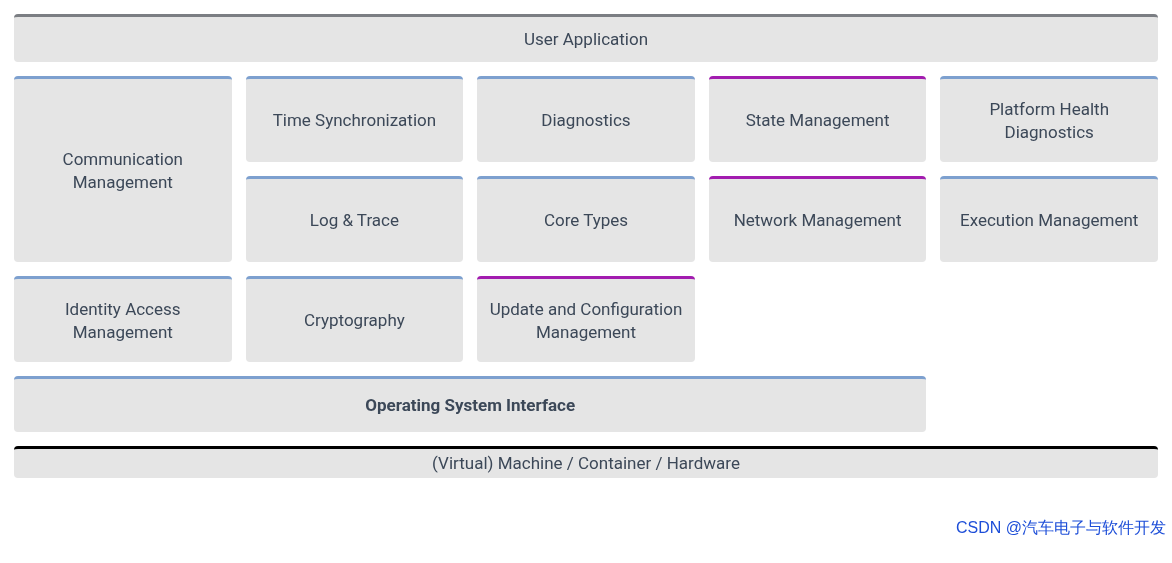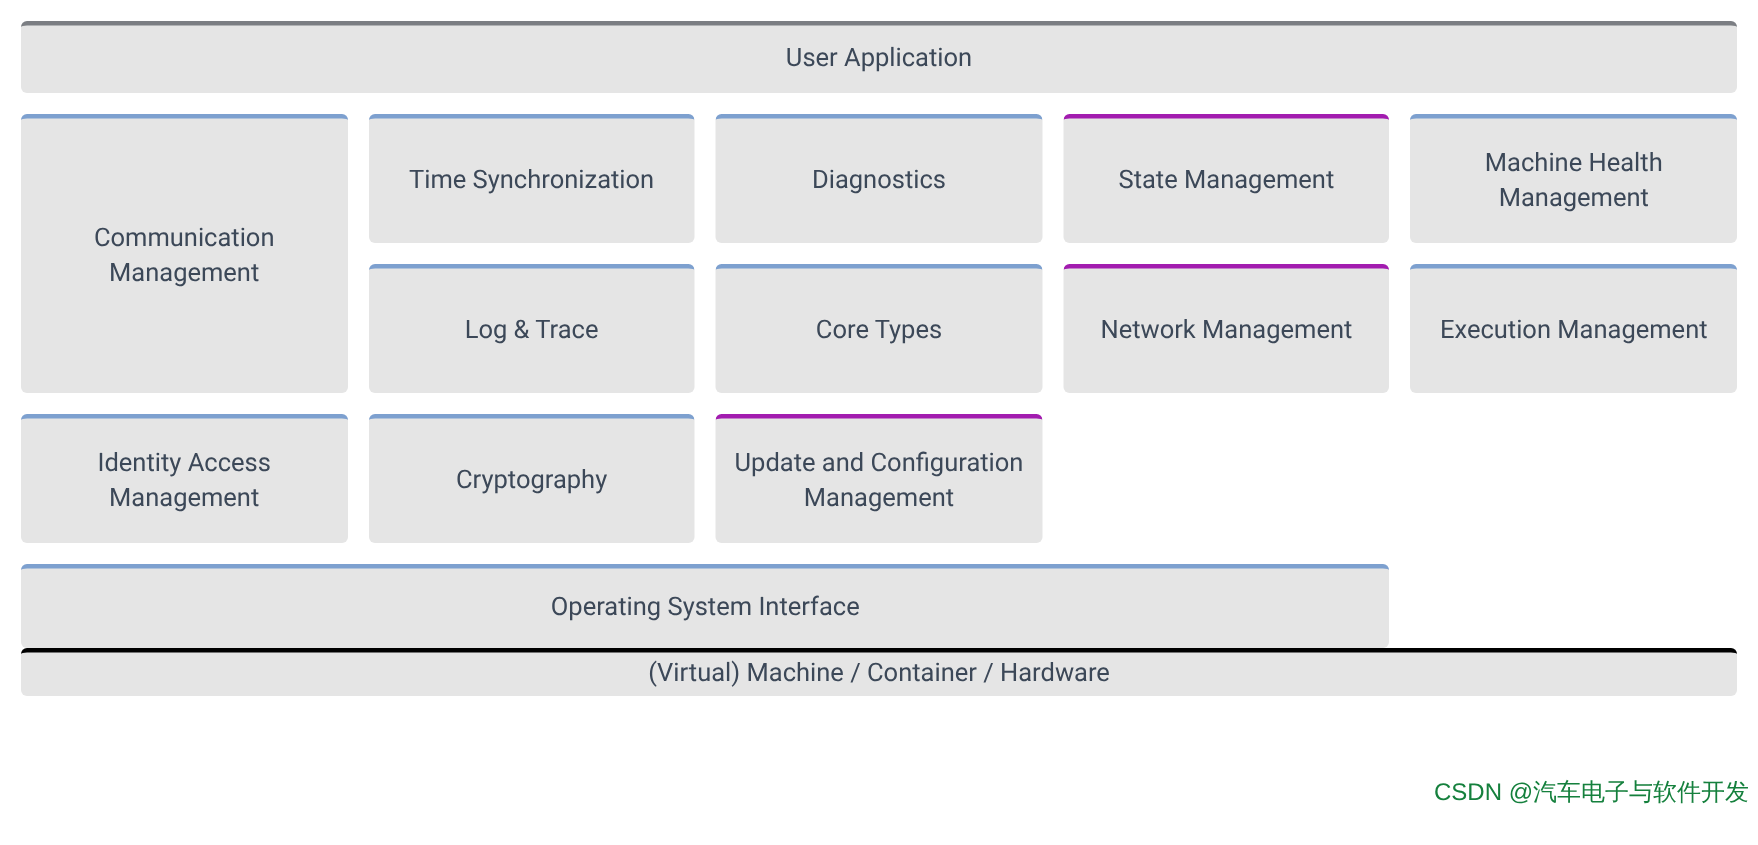--- a/index.html
+++ b/index.html
@@ -57,36 +57,38 @@
     .cm {
       grid-column: 1;
       grid-row: 1 / span 2;
     }
 
     
     .row-os {
       display: grid;
       grid-template-columns: repeat(5, 1fr);
       gap: 14px;
+      margin-bottom: 14px;
+      font-weight: bold;
     }
     .row-os .box {
       grid-column: 1 / span 4;
       height: 56px;
     }
 
     
     .row-hw .box {
       height: 32px;
     }
 
     .watermark {
       position: fixed;
       right: 6px;
       bottom: 24px;
-      color: #15803d;
+      color: #1d4ed8;
       font-size: 16px;
       pointer-events: none;
       font-family: Arial, sans-serif;
     }
   </style>
 </head>
 <body>
 
 <div class="row-user">
   <div class="box top-gray">
@@ -108,21 +110,21 @@
   <div class="box top-blue">
     <span>Diagnostics</span>
   </div>
 
   <div class="box top-orange">
     <span>State Management</span>
   </div>
 
 
   <div class="box top-blue">
-    <span>Machine Health Management</span>
+    <span>Platform Health Diagnostics</span>
   </div>
 
   <div class="box top-blue">
     <span>Log &amp; Trace</span>
   </div>
 
   <div class="box top-blue">
     <span>Core Types</span>
   </div>
 

